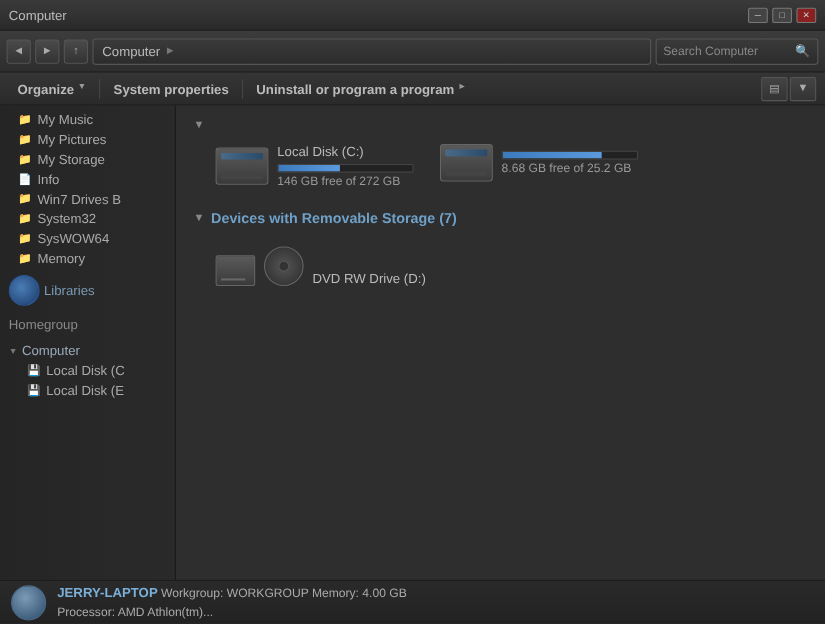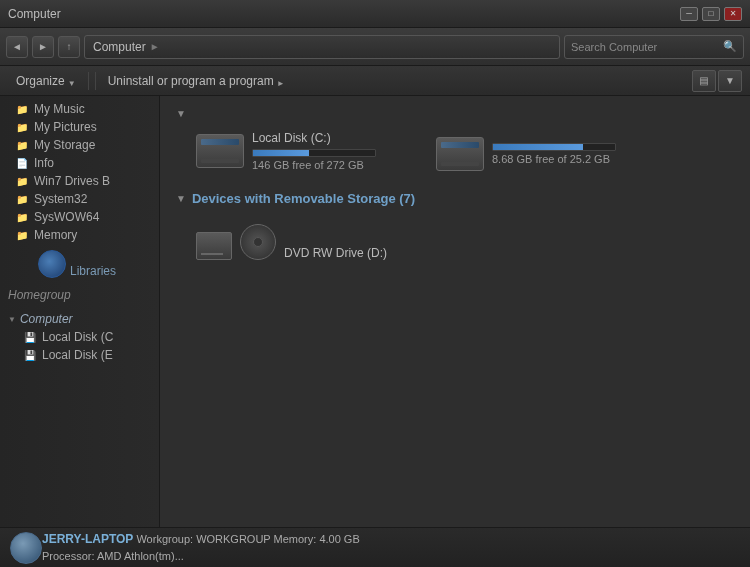--- a/index.html
+++ b/index.html
@@ -83,21 +83,21 @@
       color: #bbb;
       font-size: 12px;
     }
     .breadcrumb-arrow {
       color: #777;
       margin: 0 4px;
       font-size: 10px;
     }
     .search-bar {
       height: 24px;
-      width: 180px;
+      width: 148px;
       background: linear-gradient(to bottom, #3a3a3a, #2c2c2c);
       border: 1px solid #555;
       border-radius: 3px;
       display: flex;
       align-items: center;
       padding: 0 6px;
       color: #888;
       font-size: 11px;
       gap: 4px;
     }
@@ -119,22 +119,23 @@
     }
     .toolbar-btn {
       padding: 3px 8px;
       background: transparent;
       border: none;
       color: #bbb;
       font-size: 12px;
       cursor: pointer;
       border-radius: 2px;
       display: flex;
-      align-items: flex-end;
+      align-items: flex-start;
       gap: 3px;
+      font-weight: bold;
     }
     .toolbar-btn .arrow {
       font-size: 8px;
       color: #999;
     }
     .toolbar-separator {
       width: 1px;
       height: 18px;
       background: #444;
       margin: 0 2px;
@@ -192,41 +193,39 @@
       justify-content: center;
       font-size: 10px;
       flex-shrink: 0;
     }
     .sidebar-section {
       padding: 6px 8px 2px 8px;
       color: #7a9ab5;
       font-size: 12px;
       cursor: pointer;
       display: flex;
-      align-items: flex-end;
-      gap: 4px;
-      margin-left: 30px;
+      align-items: center;
+      gap: 4px;
     }
     .sidebar-section-icon {
       width: 28px;
       height: 28px;
       background: radial-gradient(circle at 40% 40%, #4a7db5, #1a3a6a);
       border-radius: 50%;
       border: 1px solid #2a5a9a;
       flex-shrink: 0;
     }
     .sidebar-computer {
       padding: 3px 8px 2px 8px;
       color: #9ab;
       font-size: 12px;
       cursor: pointer;
       display: flex;
       align-items: center;
       gap: 4px;
-      font-style: italic;
     }
     .sidebar-expand {
       font-size: 8px;
       color: #777;
     }
 
     
     .content-pane {
       flex: 1;
       background: #2e2e2e;
@@ -246,24 +245,23 @@
       cursor: pointer;
     }
     .section-header .expand-arrow {
       font-size: 10px;
       color: #888;
     }
 
     
     .drives-grid {
       display: flex;
-      gap: 60px;
+      gap: 24px;
       margin-bottom: 20px;
       padding-left: 20px;
-      align-items: flex-end;
     }
     .drive-item {
       display: flex;
       flex-direction: column;
       align-items: center;
       gap: 4px;
       cursor: pointer;
       min-width: 180px;
     }
     .drive-icon-area {
@@ -383,20 +381,21 @@
     }
 
     
     .status-bar {
       height: 40px;
       background: linear-gradient(to bottom, #2a2a2a, #222);
       border-top: 1px solid #1a1a1a;
       display: flex;
       align-items: center;
       padding: 0 10px;
+      gap: 10px;
     }
     .status-avatar {
       width: 32px;
       height: 32px;
       background: radial-gradient(circle at 40% 35%, #7a9ab5, #2a4a6a);
       border-radius: 50%;
       border: 1px solid #4a6a8a;
       flex-shrink: 0;
     }
     .status-text {
@@ -446,20 +445,23 @@
     <span>🔍</span>
   </div>
 </div>
 
 <div class="toolbar">
   <button class="toolbar-btn">
     <span>Organize</span>
     <span class="arrow">▼</span>
   </button>
   <div class="toolbar-separator"></div>
+  <button class="toolbar-btn">
+    <span>System properties</span>
+  </button>
   <div class="toolbar-separator"></div>
   <button class="toolbar-btn">
     <span>Uninstall or program a program</span>
     <span class="arrow">►</span>
   </button>
   <div class="toolbar-right">
     <div class="view-btn">▤</div>
     <div class="view-btn">
       <span>▼</span>
     </div>

